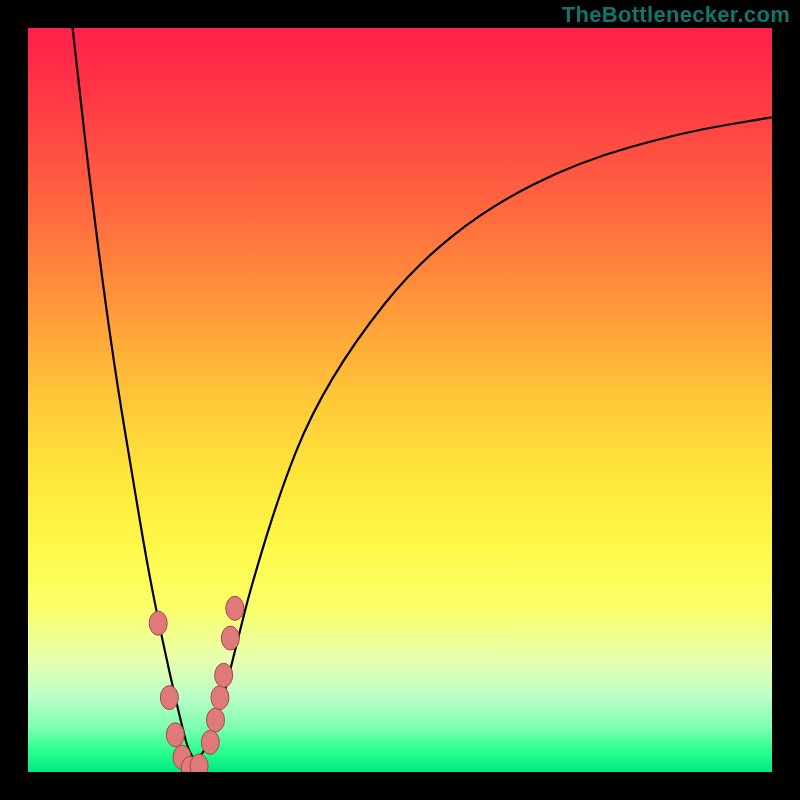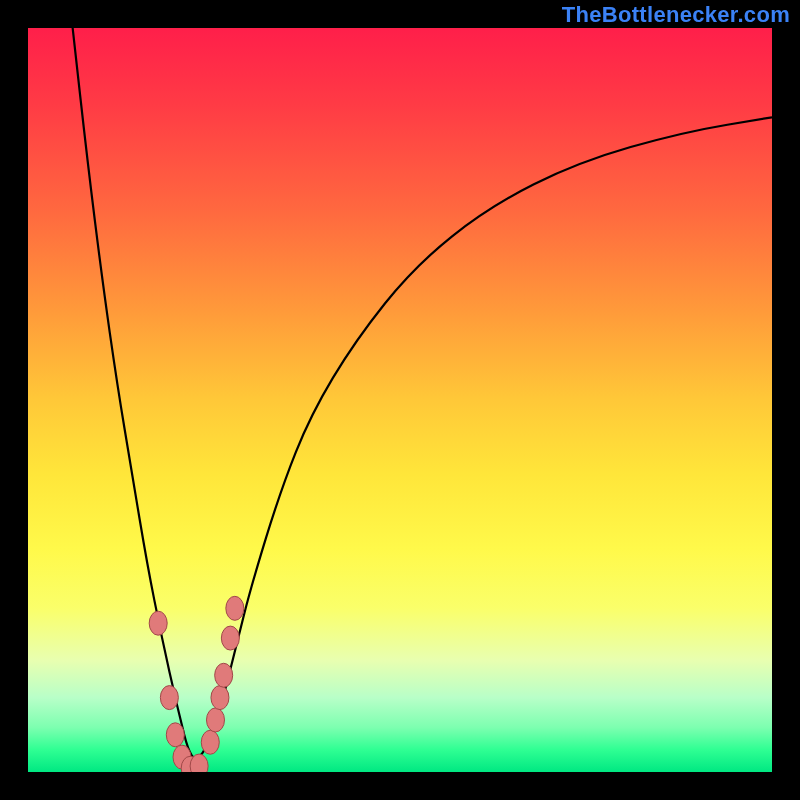--- a/index.html
+++ b/index.html
@@ -46,21 +46,21 @@
   svg.curves {
     position: absolute;
     inset: 0;
   }
   .watermark {
     position: absolute;
     top: 2px;
     right: 10px;
     font-size: 22px;
     font-weight: 600;
-    color: #3b82f6;
+    color: #0f766e;
     letter-spacing: 0.3px;
     user-select: none;
   }
 </style>
 </head>
 <body>
 
 <div class="frame">
 
   <div class="watermark">TheBottlenecker.com</div>

